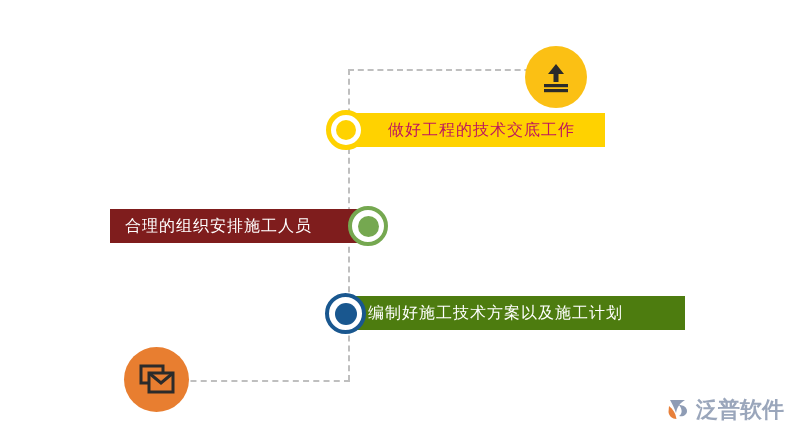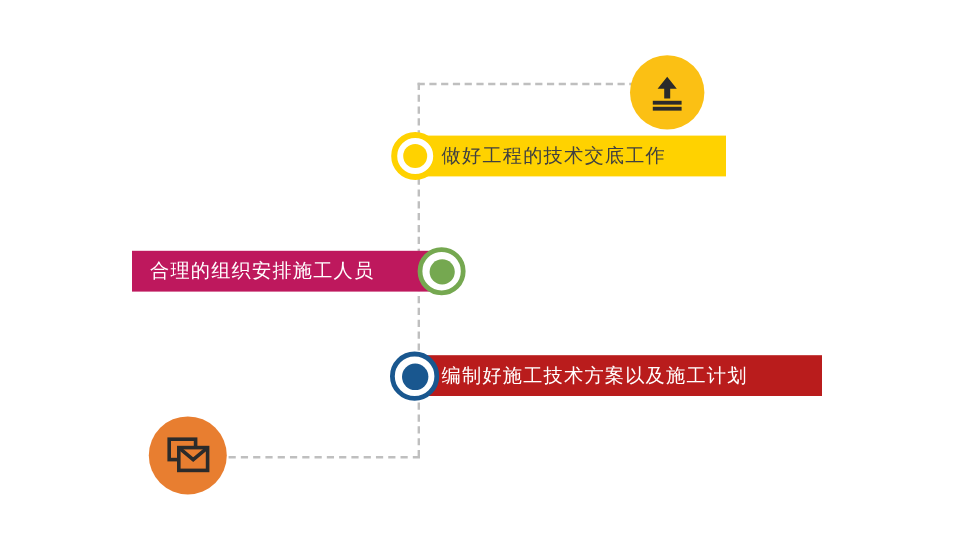--- a/index.html
+++ b/index.html
@@ -50,35 +50,35 @@
     font-family: "Liberation Sans", "DejaVu Sans", sans-serif;
   }
 
   #bar-yellow {
     left: 337px;
     top: 113px;
     width: 268px;
     background: #ffd200;
     padding-left: 31px;
   }
-  #bar-yellow .bar-text { color: #404040; }
+  #bar-yellow .bar-text { color: #be185d; margin-left: 20px; }
 
   #bar-green {
     left: 110px;
     top: 209px;
     width: 253px;
-    background: #be185d;
+    background: #7f1d1d;
     padding-left: 15px;
   }
 
   #bar-blue {
     left: 337px;
     top: 296px;
     width: 348px;
-    background: #b91c1c;
+    background: #4d7c0f;
     padding-left: 31px;
   }
 
   
   .donut {
     position: absolute;
     border-radius: 50%;
     box-sizing: border-box;
     display: flex;
     align-items: center;
@@ -209,15 +209,23 @@
   </div>
 
   <div class="bar" id="bar-blue">
     <span class="bar-text">编制好施工技术方案以及施工计划</span>
   </div>
   <div class="donut" id="donut-blue">
     <span class="core"></span>
   </div>
 
   <div id="logo">
+    <div id="logo-row">
+      <svg width="26" height="26" viewBox="0 0 26 26">
+        <path d="M4 3 C4 3 14 3 19 3 C14 6 11 10 10 16 C8.5 12 6.5 7 4 3 Z" fill="#8e9cb5"></path>
+        <path d="M3 9 C7 12 9.5 16 10.5 22 C6 22 3 19 2.5 15 Z" fill="#e8803a"></path>
+        <path d="M13 8 C17 8 21 10 21 14 C21 18 17 20 13 19 C16 17 17 13 13 8 Z" fill="#8e9cb5"></path>
+      </svg>
+      <span id="logo-text">泛普软件</span>
+    </div>
   </div>
 
 </div>
 
 </body></html>

